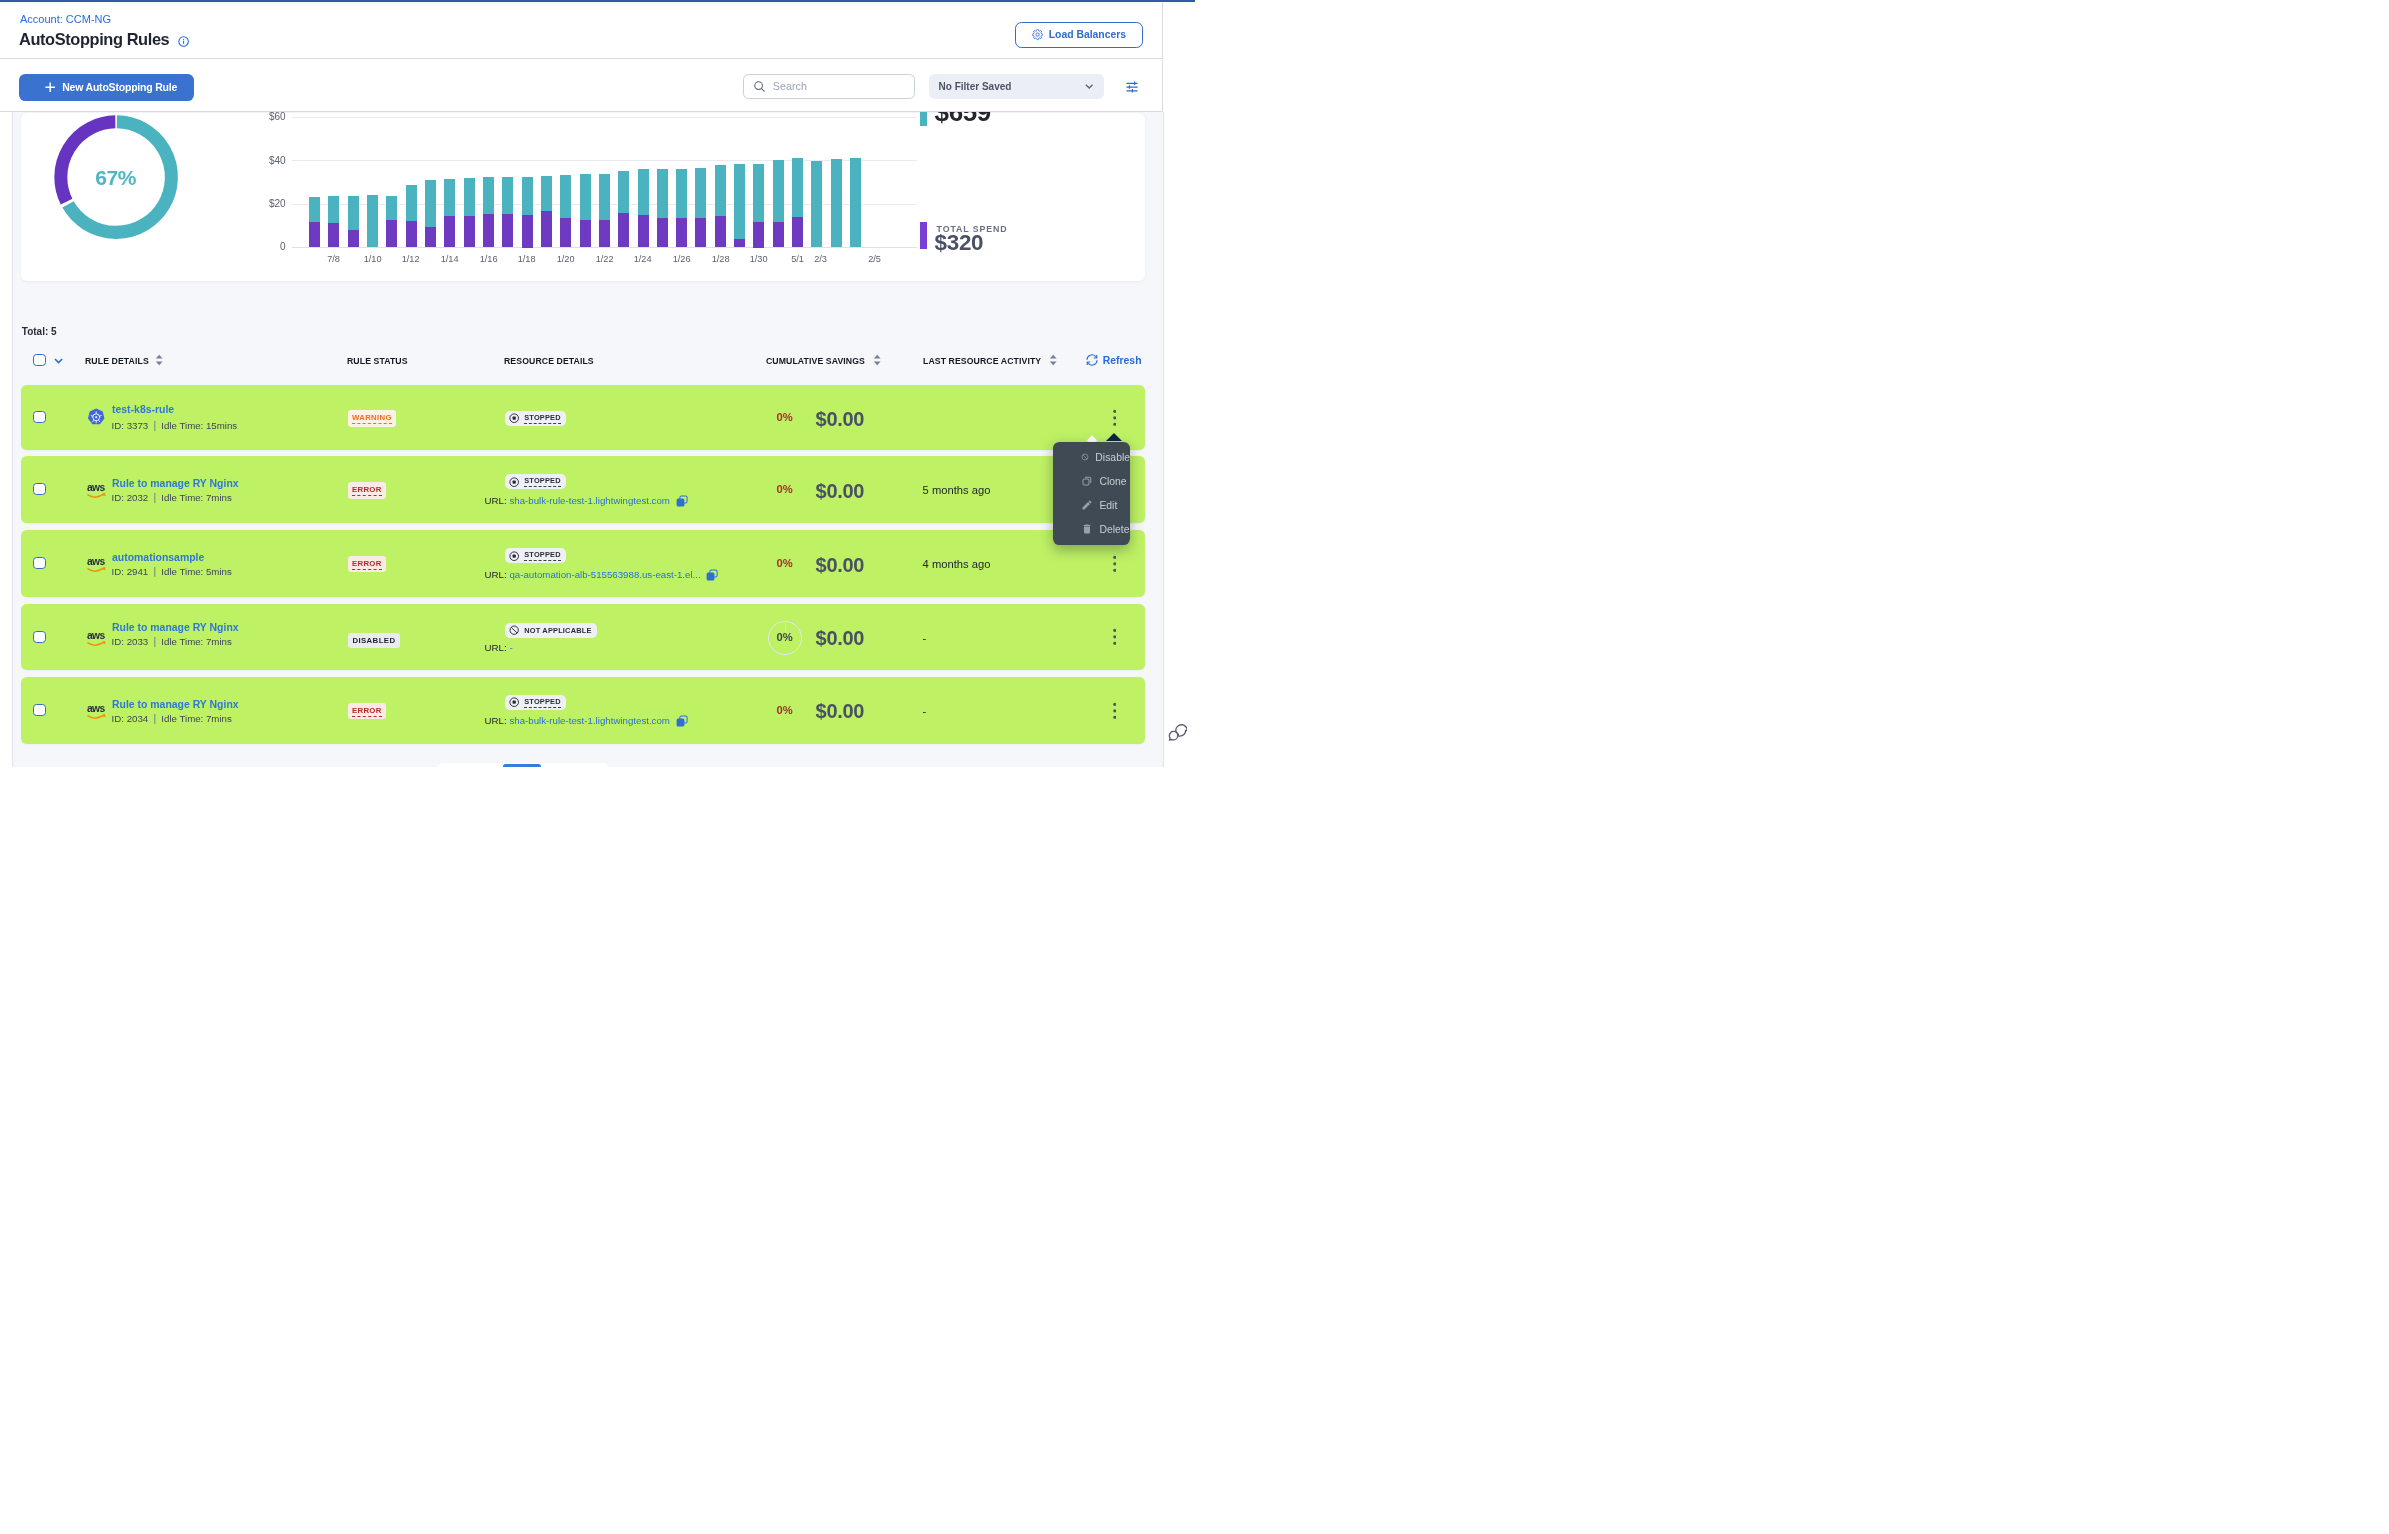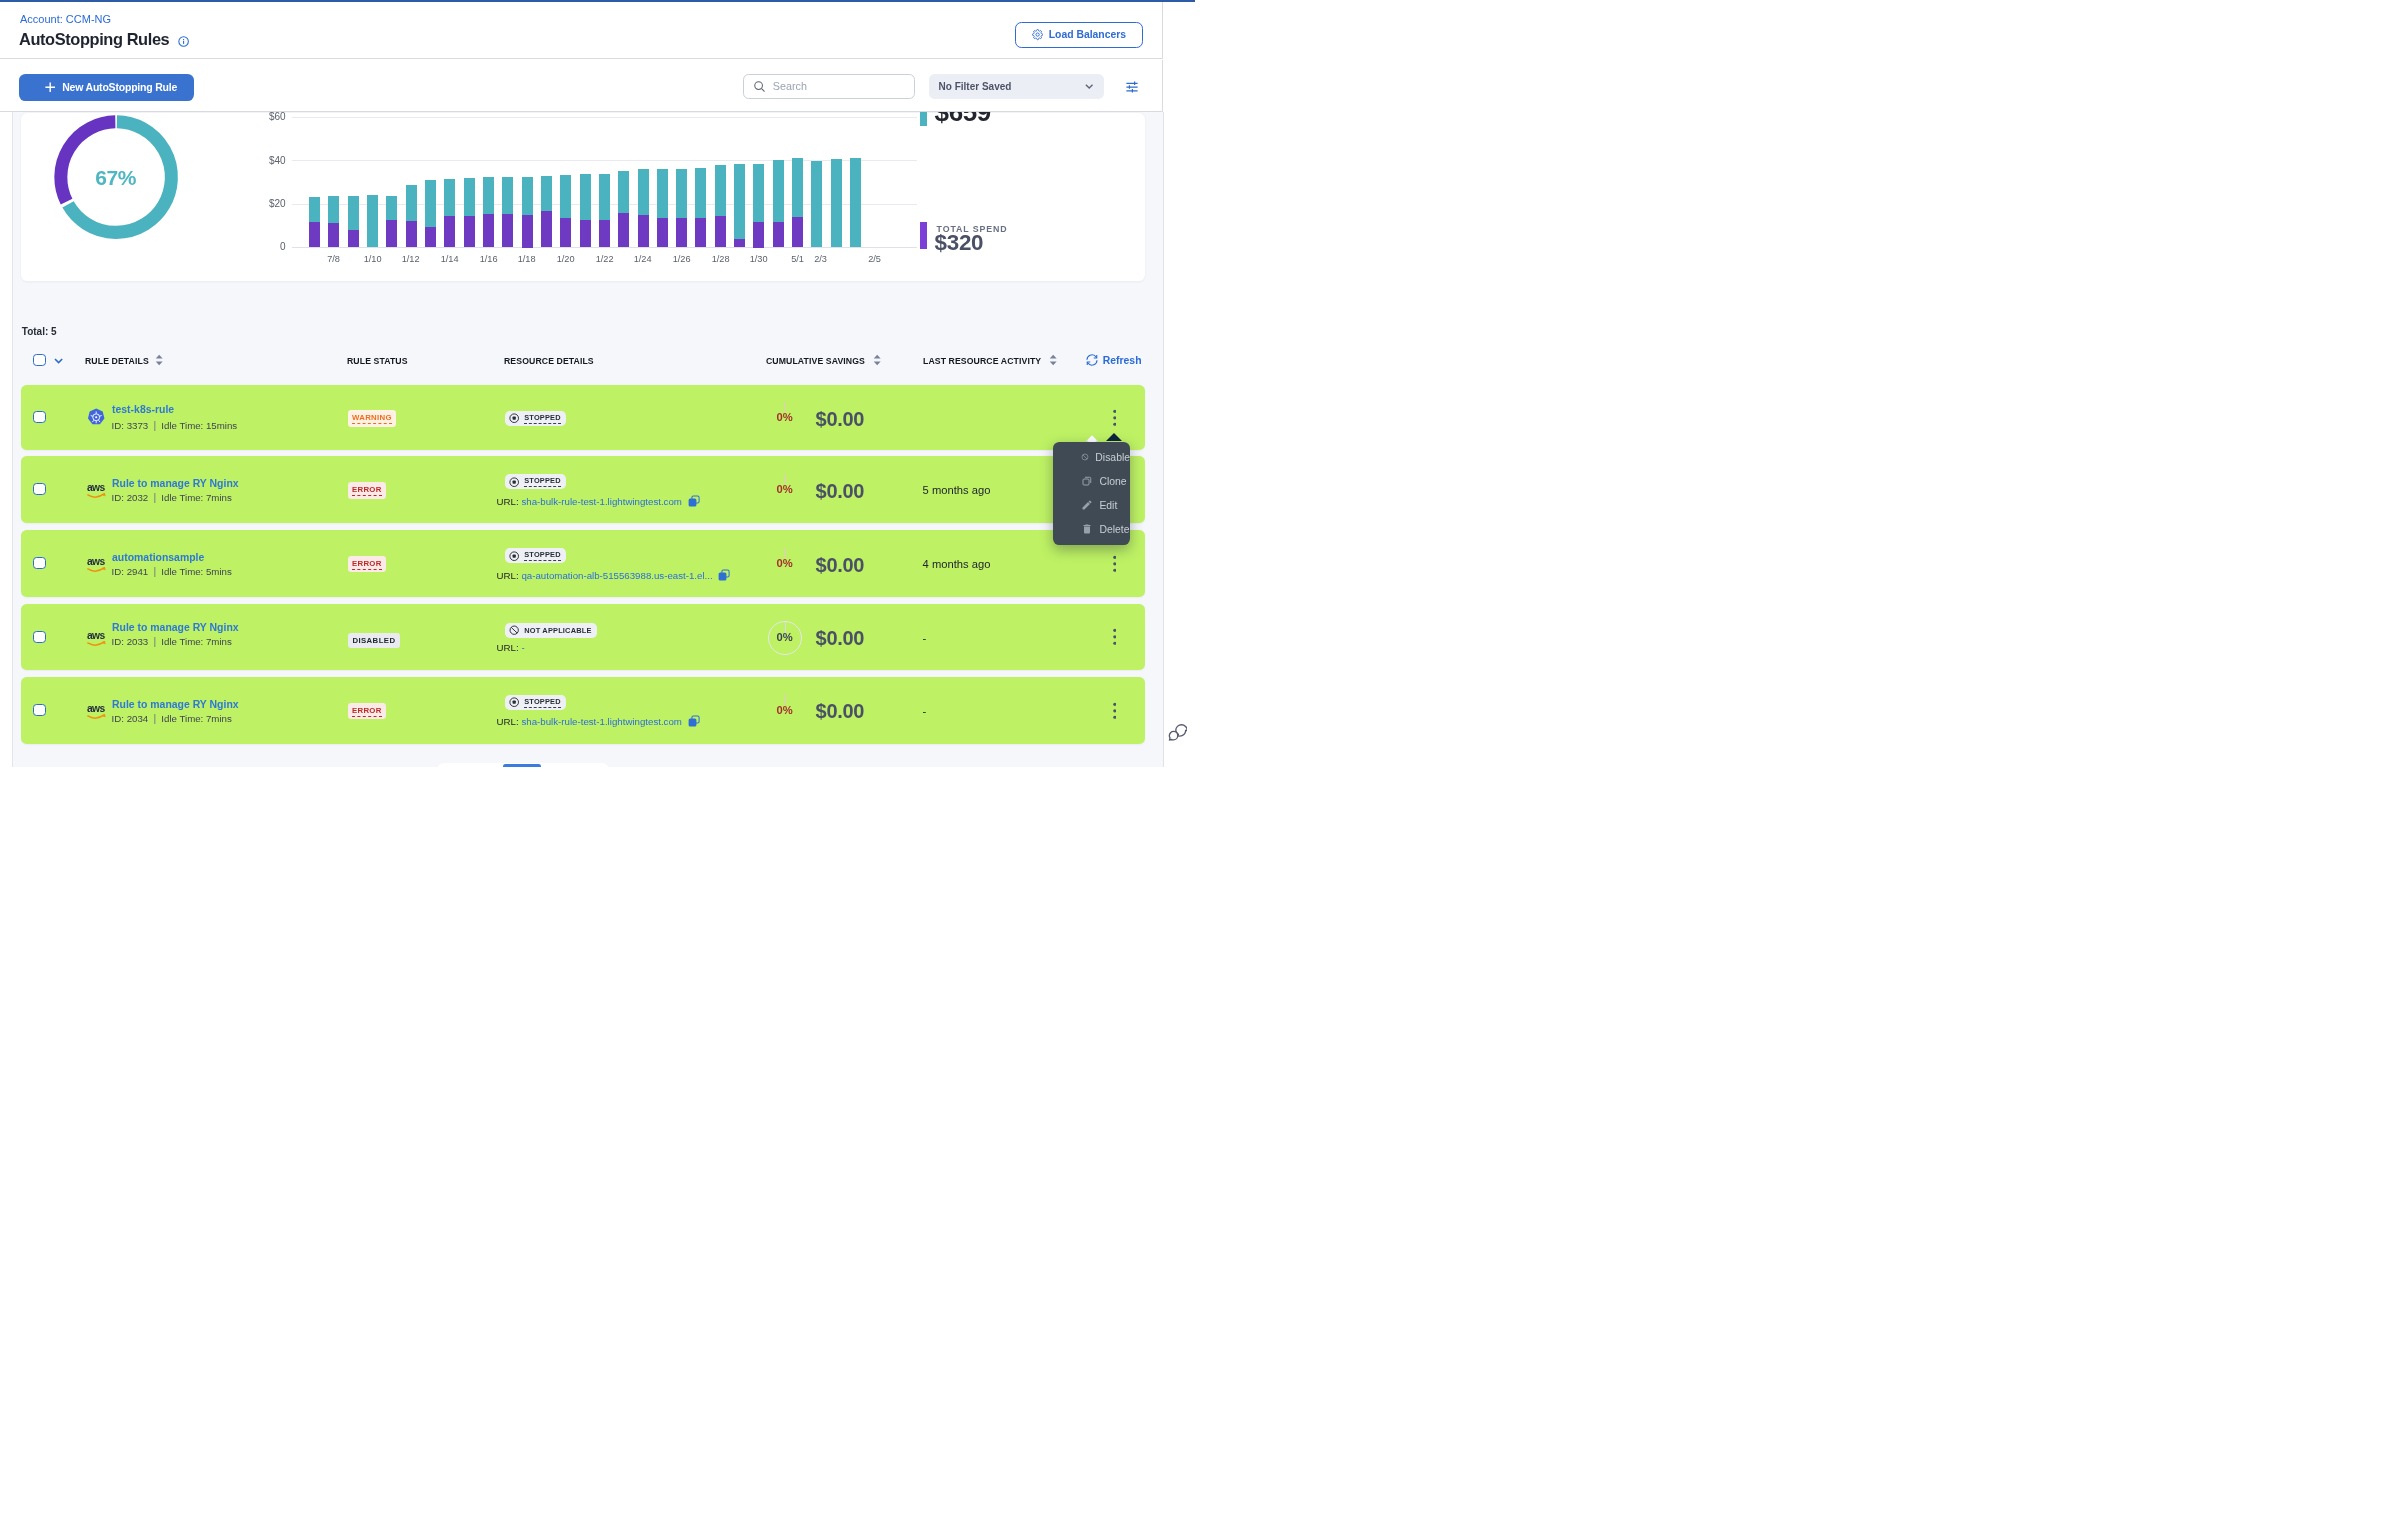--- a/index.html
+++ b/index.html
@@ -43,21 +43,21 @@
 .rsub{position:absolute;left:91px;font-size:9.7px;color:#3f4553}
 .rsub .sep{color:#707684;padding:0 5.2px;font-size:10.4px}
 .badge{position:absolute;left:327px;font-size:7.8px;font-weight:bold;letter-spacing:0.3px;padding:2.8px 4.4px;border-radius:3.2px}
 .badge.err{color:#bb2b28;background:#fbeae8}
 .badge.warn{color:#ee6e1f;background:#fff1e3}
 .badge.dis{color:#22272f;background:#e9ebf1;letter-spacing:0.4px;padding:3.2px 4.8px}
 .badge .dash{display:block;border-bottom:1.3px dashed currentColor;margin-top:0.8px;height:0}
 .pill{position:absolute;left:484px;height:15px;background:#eef0f6;border-radius:4.8px;display:flex;align-items:center;padding:0 5.6px 0 4.8px;gap:4.4px}
 .pill .t{font-size:7.4px;font-weight:bold;color:#272d36;letter-spacing:0.2px;border-bottom:1.3px dashed #3a414c;padding-bottom:0.8px}
 .pill.na .t{border-bottom:none}
-.urlline{position:absolute;left:476px;font-size:9.7px;color:#22262c;display:flex;align-items:center}
+.urlline{position:absolute;left:464px;font-size:9.7px;color:#22262c;display:flex;align-items:flex-start}
 .urlline a{color:#2b6fdb;text-decoration:none;margin-left:2.8px}
 .pct0{position:absolute;left:744px;width:40px;text-align:center;font-size:11.2px;font-weight:bold;color:#a53030}
 .tick0{position:absolute;left:764px;width:1.2px;height:10.4px;background:#e7c9cb}
 .dollars{position:absolute;left:795px;width:48px;text-align:center;font-size:20px;font-weight:bold;color:#4a5065;letter-spacing:-0.3px}
 .months{position:absolute;left:902px;font-size:11.2px;color:#21262e}
 .kebab{position:absolute;left:1092px}
 #pgbar{position:absolute;left:424px;top:651px;width:172px;height:14.4px;background:#fff;border-radius:7.2px 7.2px 0 0}
 #pgblue{position:absolute;left:490px;top:652px;width:38px;height:12.8px;background:#3a7be0;border-radius:2.4px}
 #tooltip{position:absolute;left:879px;top:371px;width:312px;height:69px;background:#fff;border:0.8px solid #d9dce5;border-radius:6.4px;
   box-shadow:0 3.2px 11.2px rgba(30,40,70,0.13);z-index:20;padding:2.4px 0 0 5.6px;font-size:10.5px;color:#252b38}

